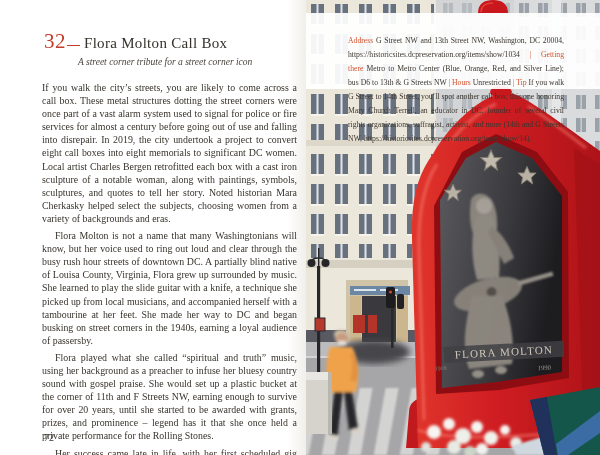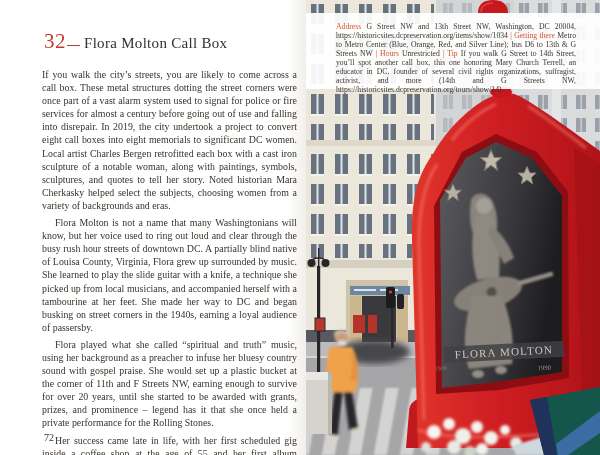--- a/index.html
+++ b/index.html
@@ -19,33 +19,34 @@
   .body-copy p:first-child{text-indent:0;}
   .folio{position:absolute;left:44px;bottom:12px;font-size:10px;color:#38332c;}
   
   #right-page{width:294px;height:455px;position:relative;}
   #photo-svg{position:absolute;left:0;top:0;}
   .info-overlay{
     position:absolute;left:0;top:13px;width:294px;height:76px;
     background:rgba(255,255,255,.93);box-sizing:border-box;
     padding:5px 20px 0 26px;
   }
-  .info-overlay p{margin:4px;font-size:7.7px;line-height:9px;text-align:justify;color:#3b352e;}
+  .info-overlay p{margin:16px;font-size:7.7px;line-height:14px;text-align:justify;color:#3b352e;}
   .info-label{color:#d3512d;}
   .info-sep{color:#d3512d;}
 </style>
 </head>
 <body>
 
 <div id="spread">
 
   <div id="left-page">
     <div class="heading">
       <span class="chapter-num">32</span><span class="num-rule"></span><span class="chapter-title">Flora Molton Call Box</span>
     </div>
+    <div class="subtitle">A street corner tribute for a street corner icon</div>
     <div class="body-copy">
       <p>If you walk the city’s streets, you are likely to come across a call box. These metal structures dotting the street corners were once part of a vast alarm system used to signal for police or fire services for almost a century before going out of use and falling into disrepair. In 2019, the city undertook a project to convert eight call boxes into eight memorials to significant DC women. Local artist Charles Bergen retrofitted each box with a cast iron sculpture of a notable woman, along with paintings, symbols, sculptures, and quotes to tell her story. Noted historian Mara Cherkasky helped select the subjects, choosing women from a variety of backgrounds and eras.</p>
       <p>Flora Molton is not a name that many Washingtonians will know, but her voice used to ring out loud and clear through the busy rush hour streets of downtown DC. A partially blind native of Louisa County, Virginia, Flora grew up surrounded by music. She learned to play the slide guitar with a knife, a technique she picked up from local musicians, and accompanied herself with a tambourine at her feet. She made her way to DC and began busking on street corners in the 1940s, earning a loyal audience of passersby.</p>
       <p>Flora played what she called “spiritual and truth” music, using her background as a preacher to infuse her bluesy country sound with gospel praise. She would set up a plastic bucket at the corner of 11th and F Streets NW, earning enough to survive for over 20 years, until she started to be awarded with grants, prizes, and prominence – legend has it that she once held a private performance for the Rolling Stones.</p>
       <p>Her success came late in life, with her first scheduled gig inside a coffee shop at the age of 55 and her first album recorded at 79. Flora Molton would continue to sing until six months before her death in 1990. Today she is buried at the National Harmony Memorial Park in Hyattsville, Maryland.</p>
     </div>
     <div class="folio">72</div>
   </div>
 
   <div id="right-page">

